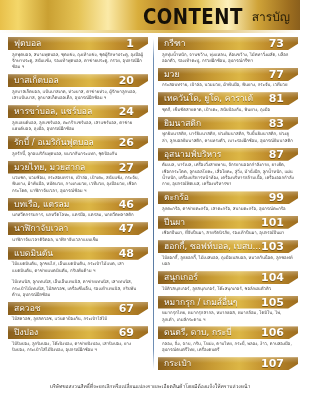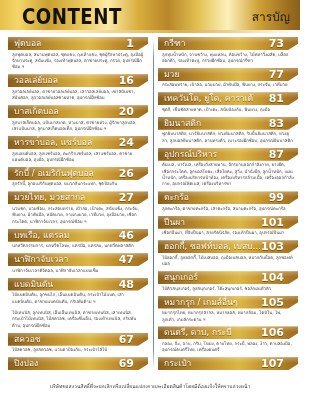--- a/index.html
+++ b/index.html
@@ -15,21 +15,21 @@
   .header {
     position:relative;
     height:33px;
     background:linear-gradient(90deg,
        #e8c04a 0%, #f4d76a 6%, #caa032 16%,
        #e5c355 26%, #fbeaa8 36%, #d9ae3c 46%,
        #b8862a 56%, #e3c152 66%, #fdf0bb 76%,
        #cfa338 86%, #9e6f20 96%, #8a5f1c 100%);
     display:flex;
     align-items:center;
-    justify-content:space-between;
+    justify-content:flex-end;
     padding:0 10px 0 22px;
   }
   .header::after{
     content:"";
     position:absolute;
     left:0; right:0; bottom:0;
     height:3px;
     background:linear-gradient(90deg,#ffffff 0%,#f3e2a8 30%,#d8b14a 60%,#ffffff 100%);
   }
   .title-en {
@@ -155,27 +155,20 @@
   <div class="col" id="col-left">
       <div class="entry">
         <div class="bar">
           <span class="bar-title">ฟุตบอล</span>
           <span class="bar-page">1</span>
         </div>
         <div class="desc">ลูกฟุตบอล, สนามฟุตบอล, ชุดแข่ง, ถุงเท้าแข่ง, ชุดผู้รักษาประตู, ถุงมือผู้รักษาประตู, สนับแข้ง, รองเท้าฟุตบอล, ตาข่ายประตู, กรวย, อุปกรณ์ฝึกซ้อม ฯ</div>
       </div>
       <div class="entry">
         <div class="bar">
-          <span class="bar-title">วอลเล่ย์บอล</span>
-          <span class="bar-page">16</span>
-        </div>
-        <div class="desc">ลูกวอลเล่ย์บอล, ตาข่ายวอลเล่ย์บอล, เสาวอลเล่ย์บอล, เข่าสนับเข่า, สนับศอก, ลูกวอลเล่ย์บอลชายหาด, อุปกรณ์ฝึกซ้อม</div>
-      </div>
-      <div class="entry">
-        <div class="bar">
           <span class="bar-title">บาสเก็ตบอล</span>
           <span class="bar-page">20</span>
         </div>
         <div class="desc">ลูกบาสเก็ตบอล, แป้นบาสเกต, ห่วงบาส, ตาข่ายห่วง, ผู้รักษาลูกบอล, เสาแป้นบาส, ลูกบาสเก็ตบอลเด็ก, อุปกรณ์ฝึกซ้อม ฯ</div>
       </div>
       <div class="entry">
         <div class="bar">
           <span class="bar-title">หารขา์บอล, แชร์บอล</span>
           <span class="bar-page">24</span>
         </div>
@@ -261,21 +254,21 @@
       </div>
       <div class="entry">
         <div class="bar">
           <span class="bar-title">ยิมนาสติก</span>
           <span class="bar-page">83</span>
         </div>
         <div class="desc">ฟูกยิมนาสติก, บาร์ยิมนาสติก, ห่วงยิมนาสติก, ริบบิ้นยิมนาสติก, ห่วงฮูล่า, ลูกบอลยิมนาสติก, คานทรงตัว, เบาะรองฝึกซ้อม, อุปกรณ์ยิมนาสติก</div>
       </div>
       <div class="entry">
         <div class="bar">
-          <span class="bar-title">อุปกรณ์บริหาร</span>
+          <span class="bar-title">อุสนามฟ์บริหาร</span>
           <span class="bar-page">87</span>
         </div>
         <div class="desc">ดัมเบล, บาร์เบล, เครื่องวิ่งสายพาน, จักรยานออกกำลังกาย, ยางยืด, เชือกกระโดด, ลูกบอลโยคะ, เสื่อโยคะ, ลู่วิ่ง, ม้านั่งฝึก, ลูกน้ำหนัก, แผ่นน้ำหนัก, เครื่องบริหารหน้าท้อง, เครื่องบริหารกล้ามเนื้อ, เครื่องออกกำลังกาย, อุปกรณ์ฟิตเนส, เครื่องบริหารขา</div>
       </div>
       <div class="entry">
         <div class="bar">
           <span class="bar-title">ตะกร้อ</span>
           <span class="bar-page">99</span>
         </div>
         <div class="desc">ลูกตะกร้อ, ตาข่ายตะกร้อ, เสาตะกร้อ, สนามตะกร้อ, อุปกรณ์ตะกร้อ</div>

